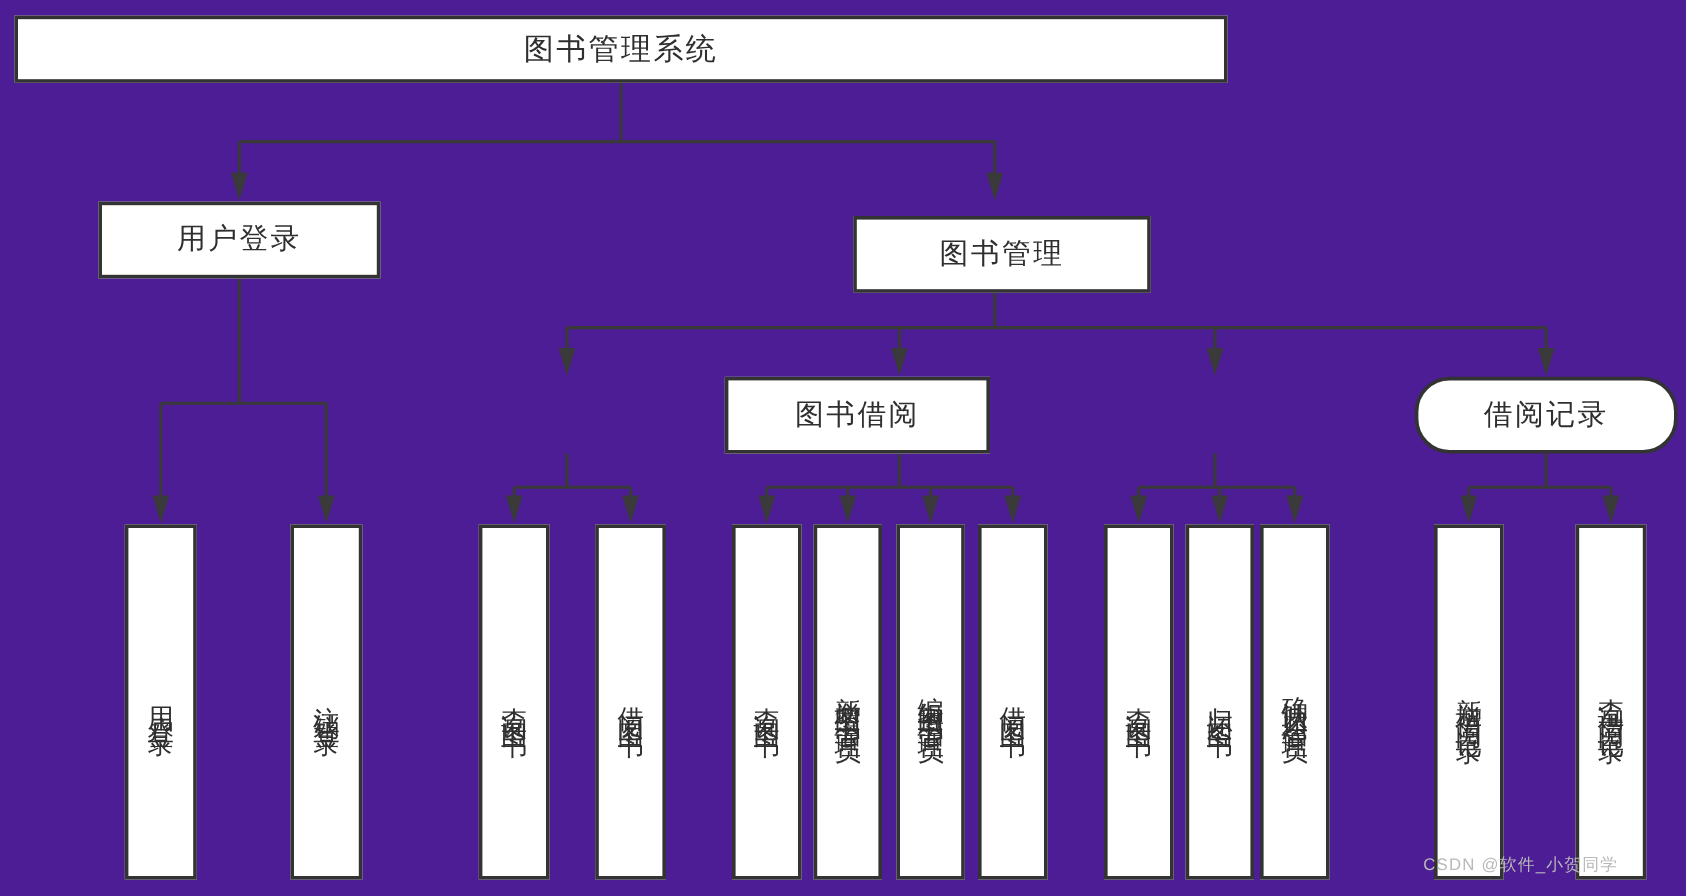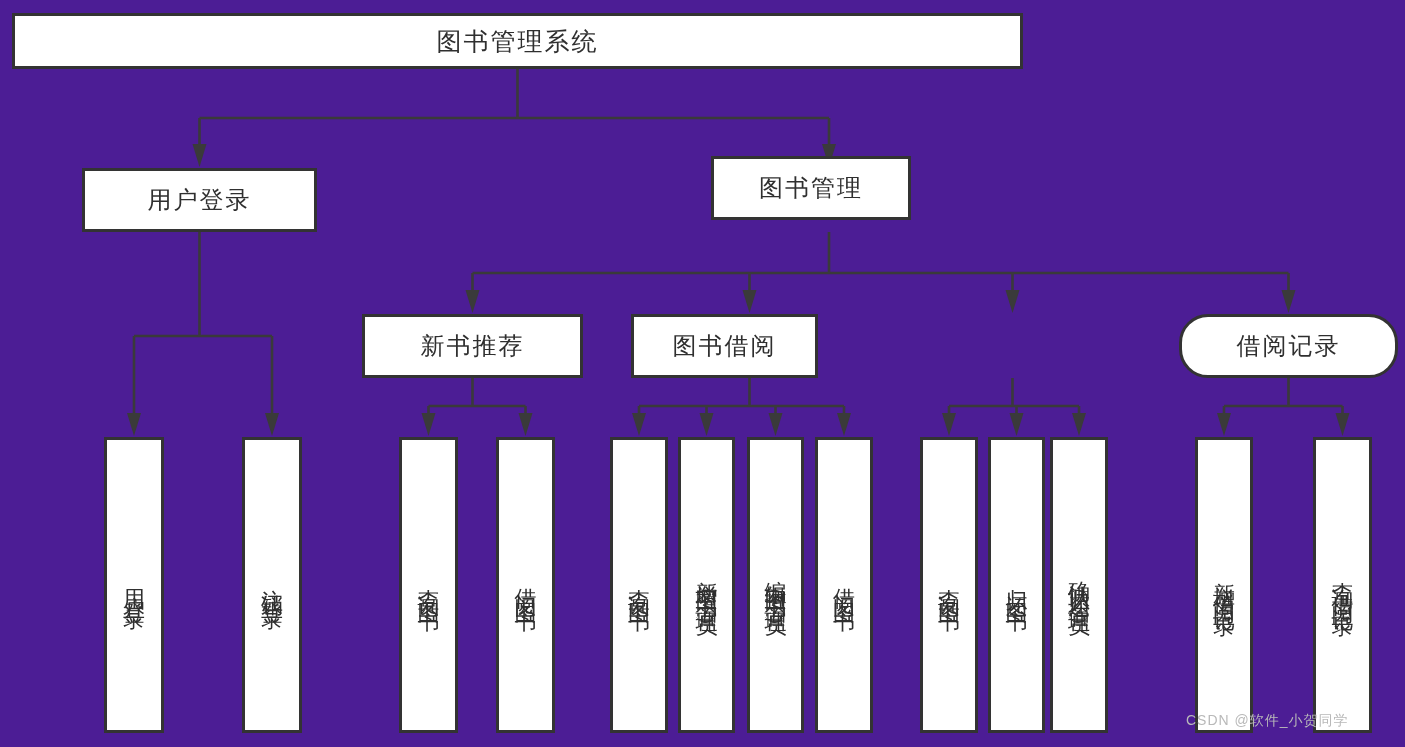--- a/index.html
+++ b/index.html
@@ -101,24 +101,23 @@
     <use href="#ah" transform="translate(949,436)"></use>
     <use href="#ah" transform="translate(1016.5,436)"></use>
     <use href="#ah" transform="translate(1079,436)"></use>
     <use href="#ah" transform="translate(1224,436)"></use>
     <use href="#ah" transform="translate(1342.5,436)"></use>
   </svg>
 
   <div class="box hbox rootbox" style="left:12px;top:13px;width:1011px;height:56px;">图书管理系统</div>
 
   <div class="box hbox" style="left:82px;top:168px;width:235px;">用户登录</div>
-  <div class="box hbox" style="left:711px;top:156px;width:200px;">图书管理</div>
+  <div class="box hbox" style="left:711px;top:180px;width:248px;">图书管理</div>
 
-  <div class="box hbox" style="left:362px;top:314px;width:221px;">新书推荐</div>
-  <div class="box hbox" style="left:631px;top:314px;width:187px;">图书借阅</div>
+  <div class="box hbox" style="left:604px;top:314px;width:221px;">图书借阅</div>
   <div class="box hbox" style="left:1179px;top:314px;width:219px;border-radius:29px;">借阅记录</div>
 
   <div class="box vbox" style="left:104px;top:437px;">用户登录</div>
   <div class="box vbox" style="left:242px;top:437px;">注销登录</div>
 
   <div class="box vbox" style="left:399px;top:437px;width:59px;">查询图书</div>
   <div class="box vbox" style="left:496px;top:437px;width:59px;">借阅图书</div>
 
   <div class="box vbox" style="left:610px;top:437px;width:58px;">查询图书</div>
   <div class="box vbox long" style="left:678px;top:437px;width:57px;">新增图书（管理员）</div>

